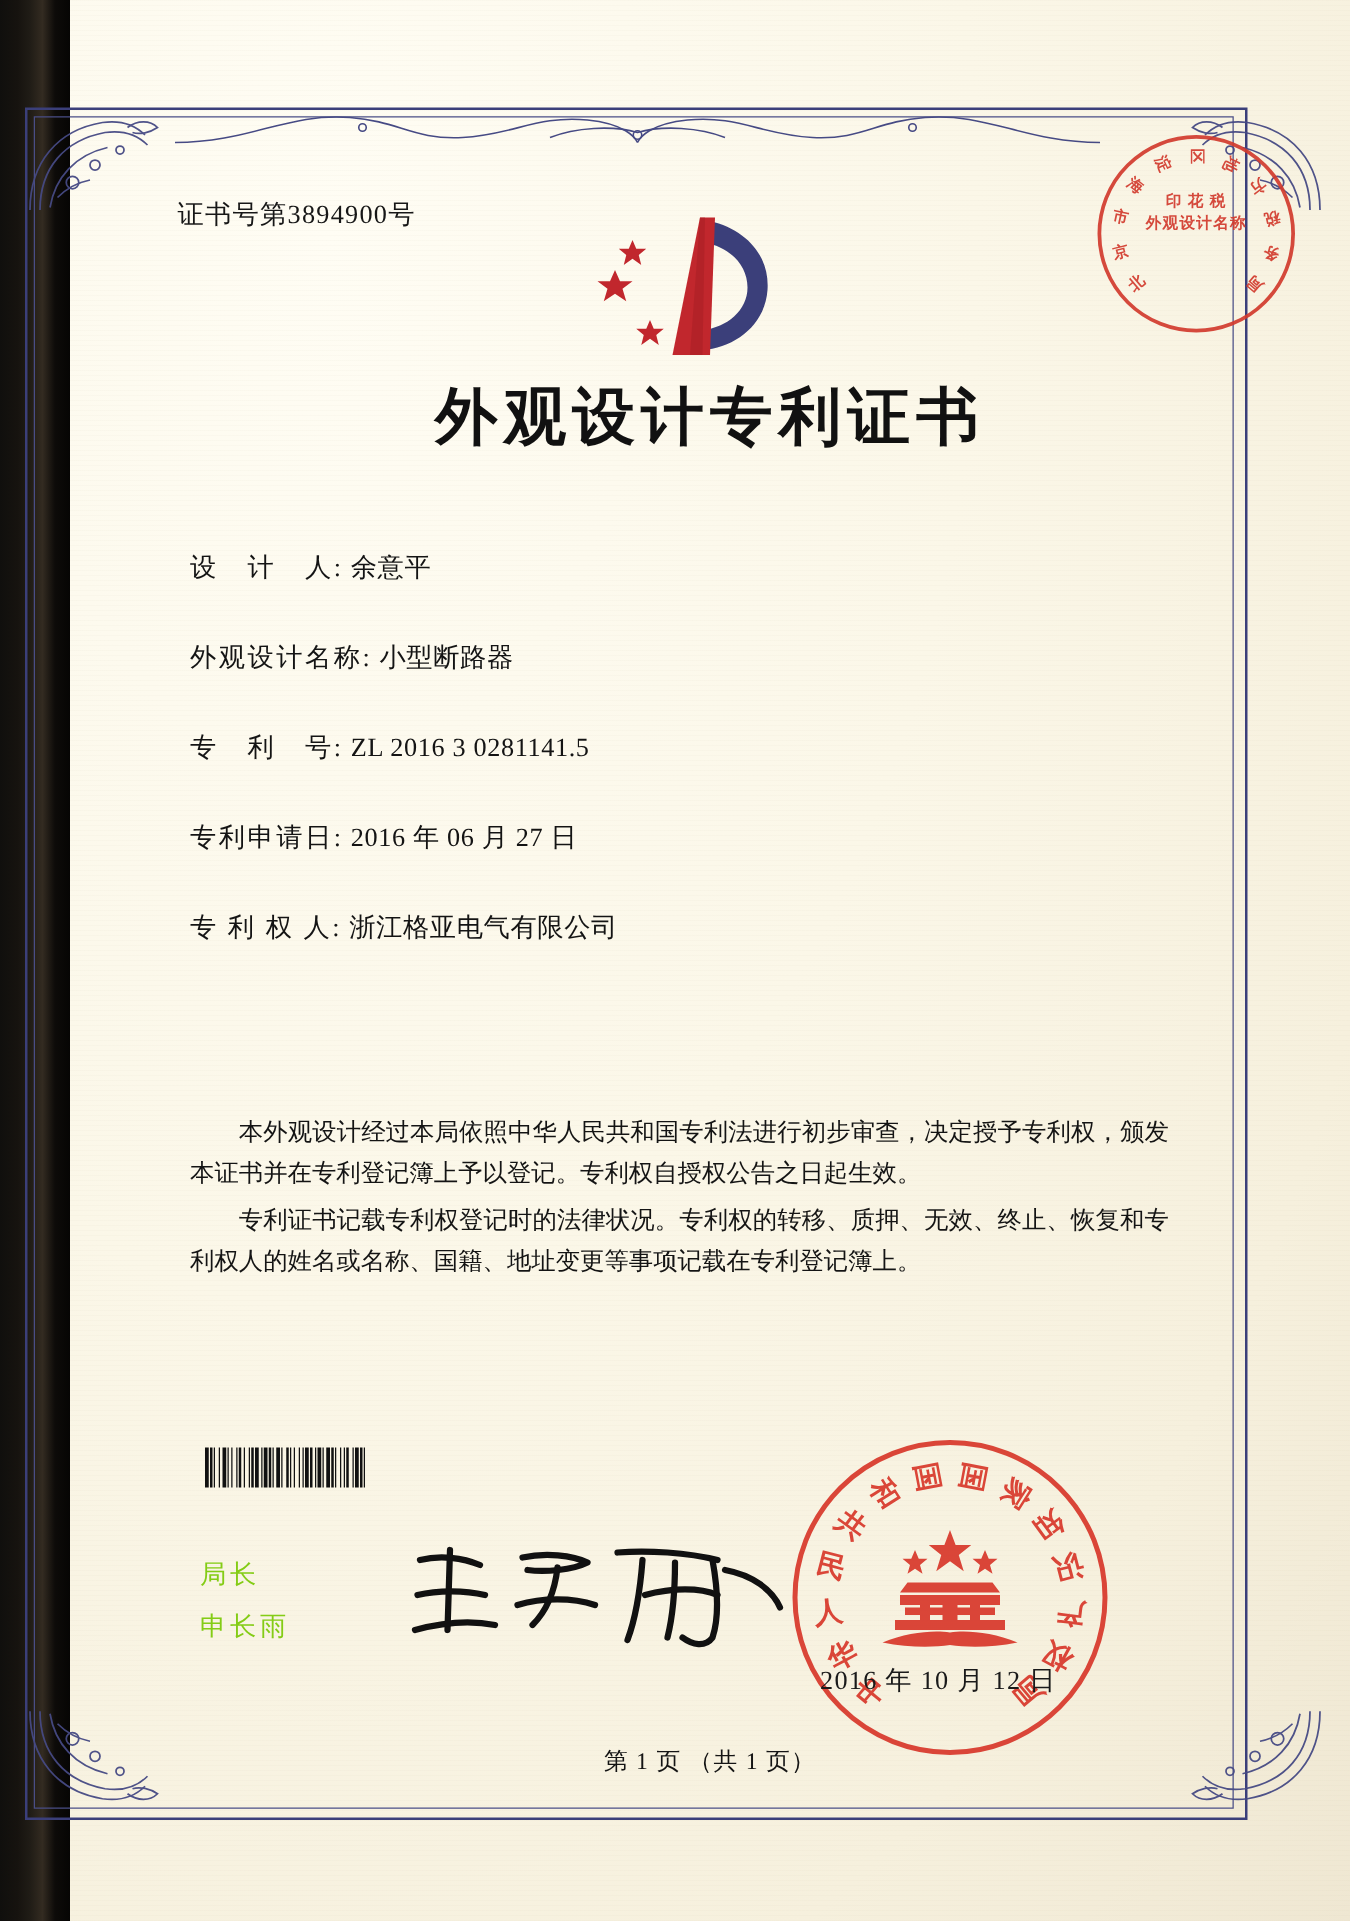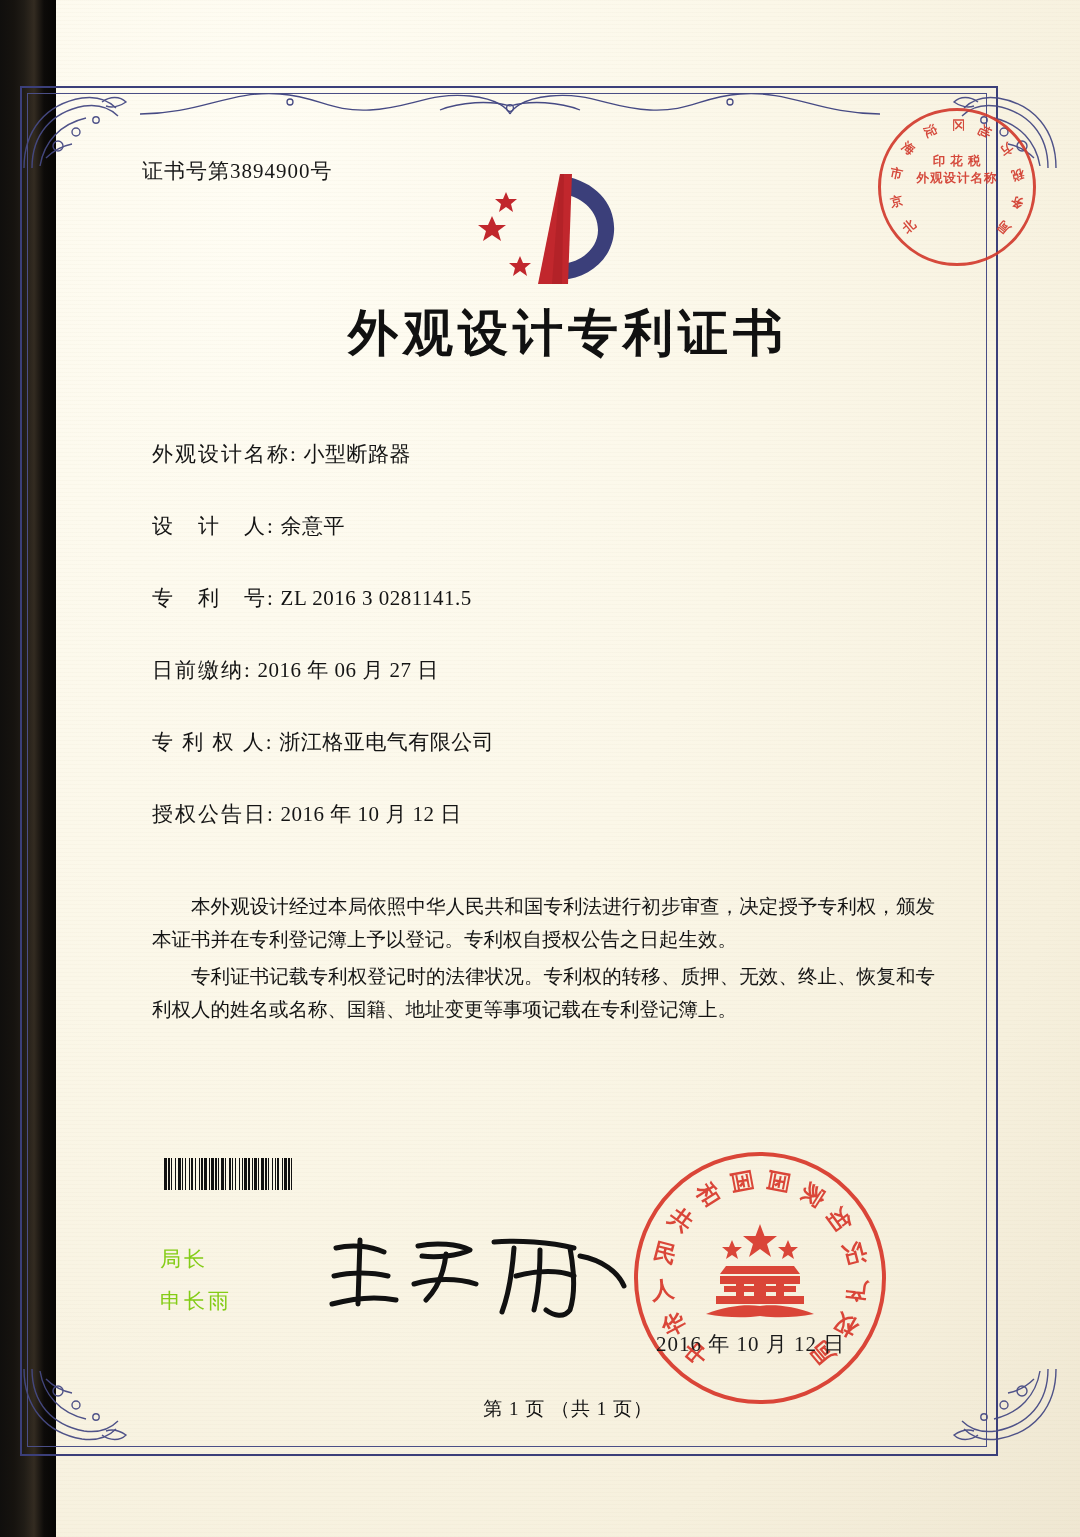--- a/index.html
+++ b/index.html
@@ -346,42 +346,38 @@
     <div class="mid">
       <div>印 花 税</div>
       <div>外观设计名称</div>
     </div>
   </div>
 
   <div class="title">外观设计专利证书</div>
 
   <div class="fields">
     <div class="field">
+      <span class="lbl">设　计　人:</span>
+      <span class="val">余意平</span>
+    </div>
+    <div class="field">
       <span class="lbl">外观设计名称:</span>
       <span class="val">小型断路器</span>
-    </div>
-    <div class="field">
-      <span class="lbl">设　计　人:</span>
-      <span class="val">余意平</span>
     </div>
     <div class="field">
       <span class="lbl">专　利　号:</span>
       <span class="val">ZL 2016 3 0281141.5</span>
     </div>
     <div class="field">
-      <span class="lbl">日前缴纳:</span>
+      <span class="lbl">专利申请日:</span>
       <span class="val">2016 年 06 月 27 日</span>
     </div>
     <div class="field">
       <span class="lbl">专 利 权 人:</span>
       <span class="val">浙江格亚电气有限公司</span>
-    </div>
-    <div class="field">
-      <span class="lbl">授权公告日:</span>
-      <span class="val">2016 年 10 月 12 日</span>
     </div>
   </div>
 
   <div class="paragraphs">
     <p>本外观设计经过本局依照中华人民共和国专利法进行初步审查，决定授予专利权，颁发本证书并在专利登记簿上予以登记。专利权自授权公告之日起生效。</p>
     <p>专利证书记载专利权登记时的法律状况。专利权的转移、质押、无效、终止、恢复和专利权人的姓名或名称、国籍、地址变更等事项记载在专利登记簿上。</p>
   </div>
 
   <div class="barcode" id="barcode">
       <i style="width: 3px; background: rgb(17, 17, 17);"></i>

